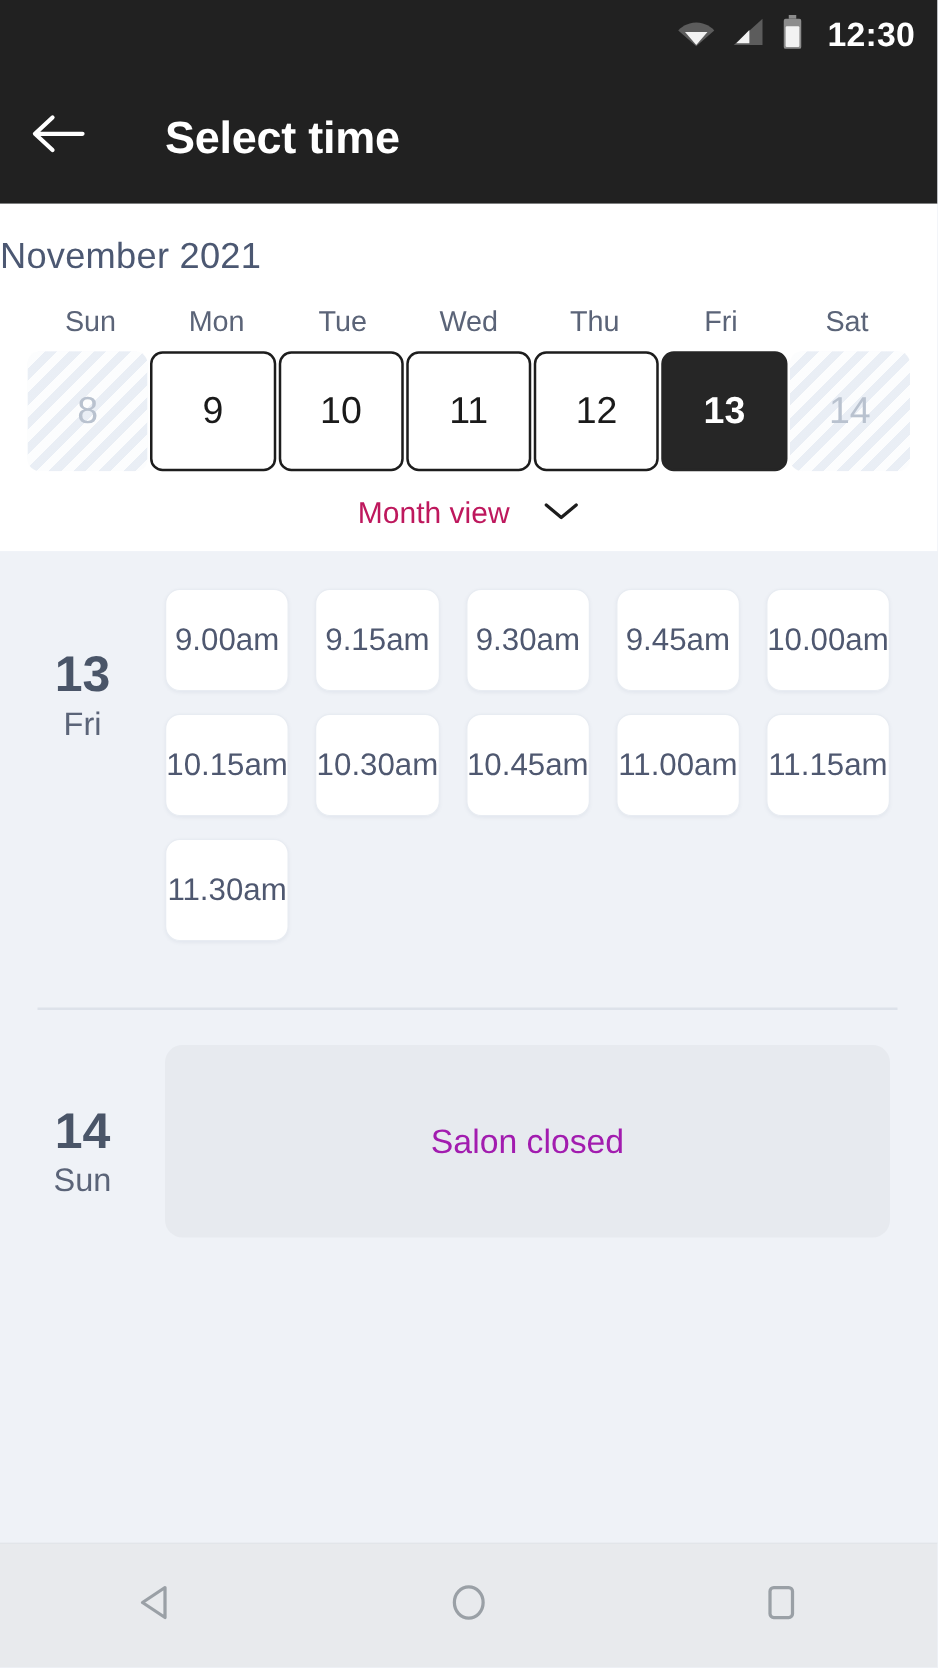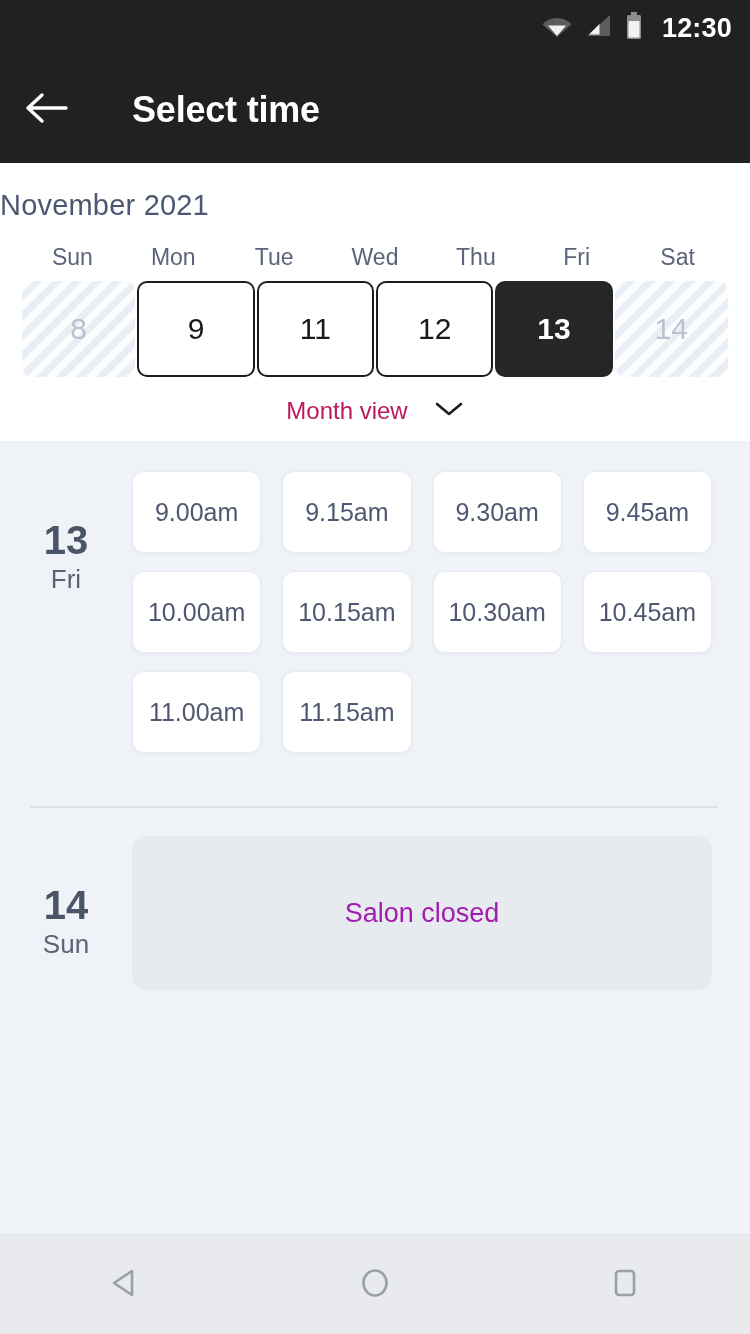--- a/index.html
+++ b/index.html
@@ -171,21 +171,21 @@
     line-height: 1.05;
   }
   .day-label-dow {
     font-size: 26px;
     color: #5b6478;
     line-height: 1.4;
   }
   .slots-grid {
     flex: 1 1 auto;
     display: grid;
-    grid-template-columns: repeat(4, 1fr);
+    grid-template-columns: repeat(5, 1fr);
     gap: 18px 21px;
   }
   .slot {
     height: 82px;
     background: #ffffff;
     border-radius: 12px;
     border: 1px solid #e8ecf2;
     box-shadow: 0 1px 3px rgba(90,105,130,0.07);
     display: flex;
     align-items: center;
@@ -287,20 +287,21 @@
       <div class="weekday">Tue</div>
       <div class="weekday">Wed</div>
       <div class="weekday">Thu</div>
       <div class="weekday">Fri</div>
       <div class="weekday">Sat</div>
     </div>
 
     <div class="days-row">
       <div class="day-cell disabled">8</div>
       <div class="day-cell available">9</div>
+      <div class="day-cell available">10</div>
       <div class="day-cell available">11</div>
       <div class="day-cell available">12</div>
       <div class="day-cell selected">13</div>
       <div class="day-cell disabled">14</div>
     </div>
 
     <div class="month-view-row">
       <span class="month-view-label">Month view</span>
       <span>
         <svg width="30" height="18" viewBox="0 0 30 18">
@@ -321,20 +322,21 @@
         <div class="slot">9.00am</div>
         <div class="slot">9.15am</div>
         <div class="slot">9.30am</div>
         <div class="slot">9.45am</div>
         <div class="slot">10.00am</div>
         <div class="slot">10.15am</div>
         <div class="slot">10.30am</div>
         <div class="slot">10.45am</div>
         <div class="slot">11.00am</div>
         <div class="slot">11.15am</div>
+        <div class="slot">11.30am</div>
       </div>
     </div>
 
     <div class="divider"></div>
 
     <div class="closed-group">
       <div class="day-label">
         <div class="day-label-num">14</div>
         <div class="day-label-dow">Sun</div>
       </div>

